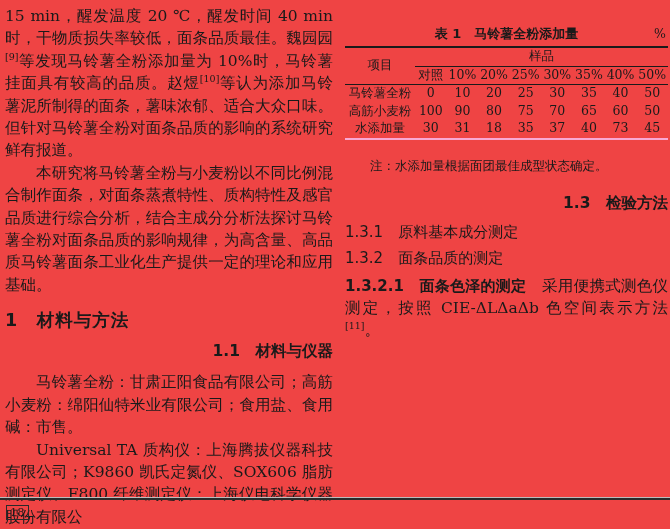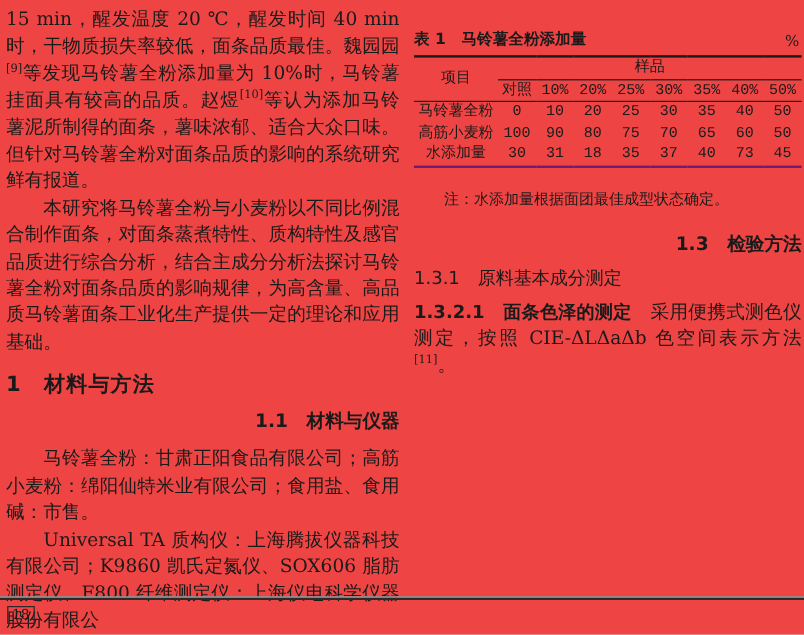--- a/index.html
+++ b/index.html
@@ -43,40 +43,39 @@
   }
   .run-in-head {
     font-family:"DejaVu Sans","Liberation Sans",sans-serif;
     font-size:15px;
     font-weight:bold;
   }
 
   
   .tbl-caption {
     position:relative;
-    text-align:left;
+    text-align:center;
     font-family:"DejaVu Sans","Liberation Sans",sans-serif;
     font-weight:bold;
     font-size:13px;
     margin:0 0 4px 0;
     height:17px; line-height:17px;
   }
   .tbl-unit {
     position:absolute; right:2px; top:0;
     font-family:"DejaVu Serif","Liberation Serif",serif;
     font-weight:normal; font-size:12.5px;
   }
   table.t1 {
     width:100%;
     border-collapse:collapse;
     table-layout:fixed;
     border-top:2px solid #1a1a1a;
-    border-bottom:2px solid #701a75;
+    border-bottom:2px solid #f9a8d4;
     font-size:12.5px;
-    font-family:Liberation Mono, monospace;
   }
   table.t1 td {
     text-align:center;
     padding:1px 0 2px 0;
     line-height:14.5px;
     overflow:hidden; white-space:nowrap;
   }
   td.corner      { border-bottom:1px solid #1a1a1a; }
   td.grouphead   { border-bottom:1px solid #1a1a1a; }
   tr.subhead td  { border-bottom:1px solid #1a1a1a;text-align:center; }
@@ -186,20 +185,21 @@
     </tbody>
       </table>
 
     <div class="tbl-note">注：水添加量根据面团最佳成型状态确定。</div>
 
     <div class="h-sub after-table">1.3　检验方法</div>
 
     <div class="h-sub3">1.3.1　原料基本成分测定</div>
 
 
+    <div class="h-sub3">1.3.2　面条品质的测定</div>
 
     <p class="body-para"><span class="run-in-head">1.3.2.1　面条色泽的测定</span><span>　采用便携式测色仪测定，按照 CIE-ΔLΔaΔb 色空间表示方法</span><sup class="ref">[11]</sup><span>。</span></p>
 
   </div>
 
   <div class="footer-rule"></div>
   <div class="page-number-box">18</div>
 
 </div>
 

